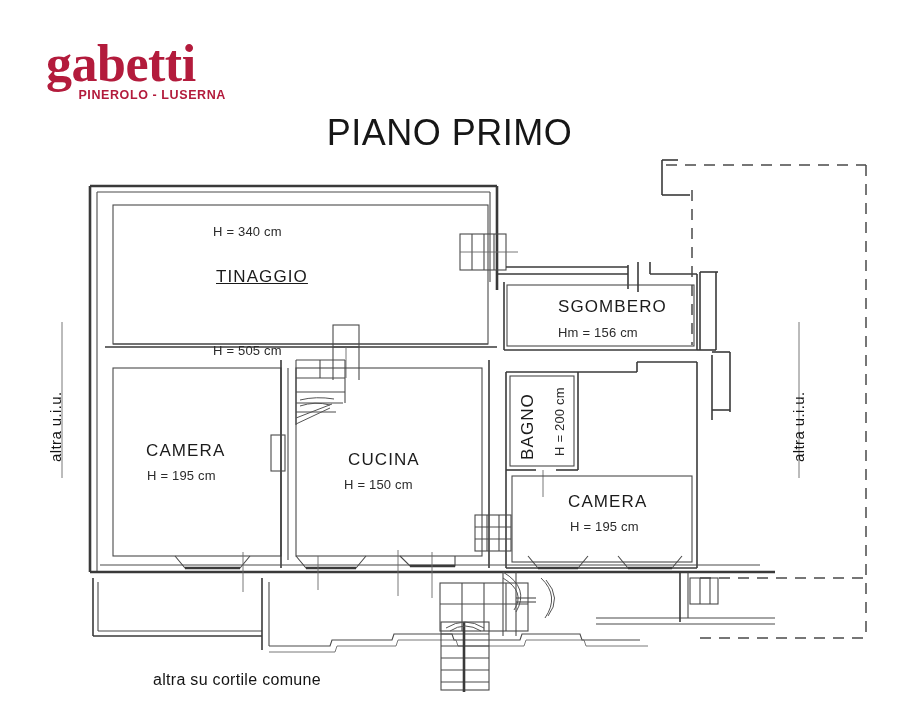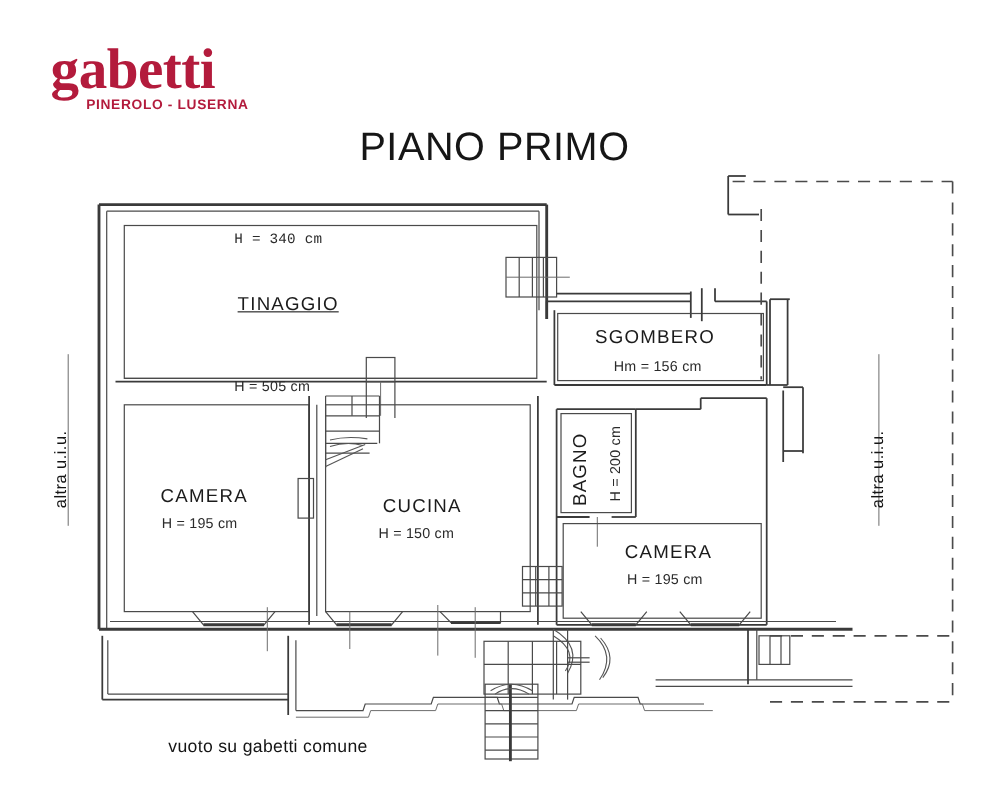--- a/index.html
+++ b/index.html
@@ -350,39 +350,39 @@
       <line class="w" x1="712" y1="352" x2="730" y2="352"></line>
     </g>
 
     <g>
       <line class="thin" x1="62" y1="322" x2="62" y2="478"></line>
       <line class="thin" x1="799" y1="322" x2="799" y2="478"></line>
     </g>
 
   </svg>
 
-  <div class="lbl room-h" style="left:213px; top:210px;font-family:Liberation Mono, monospace;">H = 340 cm</div>
+  <div class="lbl room-h" style="left:213px; top:224px;">H = 340 cm</div>
 
   <div class="lbl room-name" style="left:216px; top:267px;text-decoration:underline;">TINAGGIO</div>
 
   <div class="lbl room-h" style="left:213px; top:343px;">H = 505 cm</div>
 
-  <div class="lbl room-name" style="left:541px; top:297px;">SGOMBERO</div>
+  <div class="lbl room-name" style="left:558px; top:297px;">SGOMBERO</div>
   <div class="lbl room-h" style="left:558px; top:325px;">Hm = 156 cm</div>
 
   <div class="lbl room-name" style="left:146px; top:441px;">CAMERA</div>
   <div class="lbl room-h" style="left:147px; top:468px;">H = 195 cm</div>
 
   <div class="lbl room-name" style="left:348px; top:450px;">CUCINA</div>
   <div class="lbl room-h" style="left:344px; top:477px;">H = 150 cm</div>
 
   <div class="lbl room-name rot90" style="left:518px; top:460px;">BAGNO</div>
   <div class="lbl room-h rot90" style="left:552px; top:456px;">H = 200 cm</div>
 
   <div class="lbl room-name" style="left:568px; top:492px;">CAMERA</div>
   <div class="lbl room-h" style="left:570px; top:519px;">H = 195 cm</div>
 
   <div class="lbl side-note rot90" style="left:47px; top:462px;">altra u.i.u.</div>
   <div class="lbl side-note rot90" style="left:790px; top:462px;">altra u.i.u.</div>
 
-  <div class="lbl bottom-note" style="left:153px; top:671px;">vuoto su gabetti comune</div>
+  <div class="lbl bottom-note" style="left:153px; top:671px;">altra su cortile comune</div>
 
 </div>
 
 </body></html>

